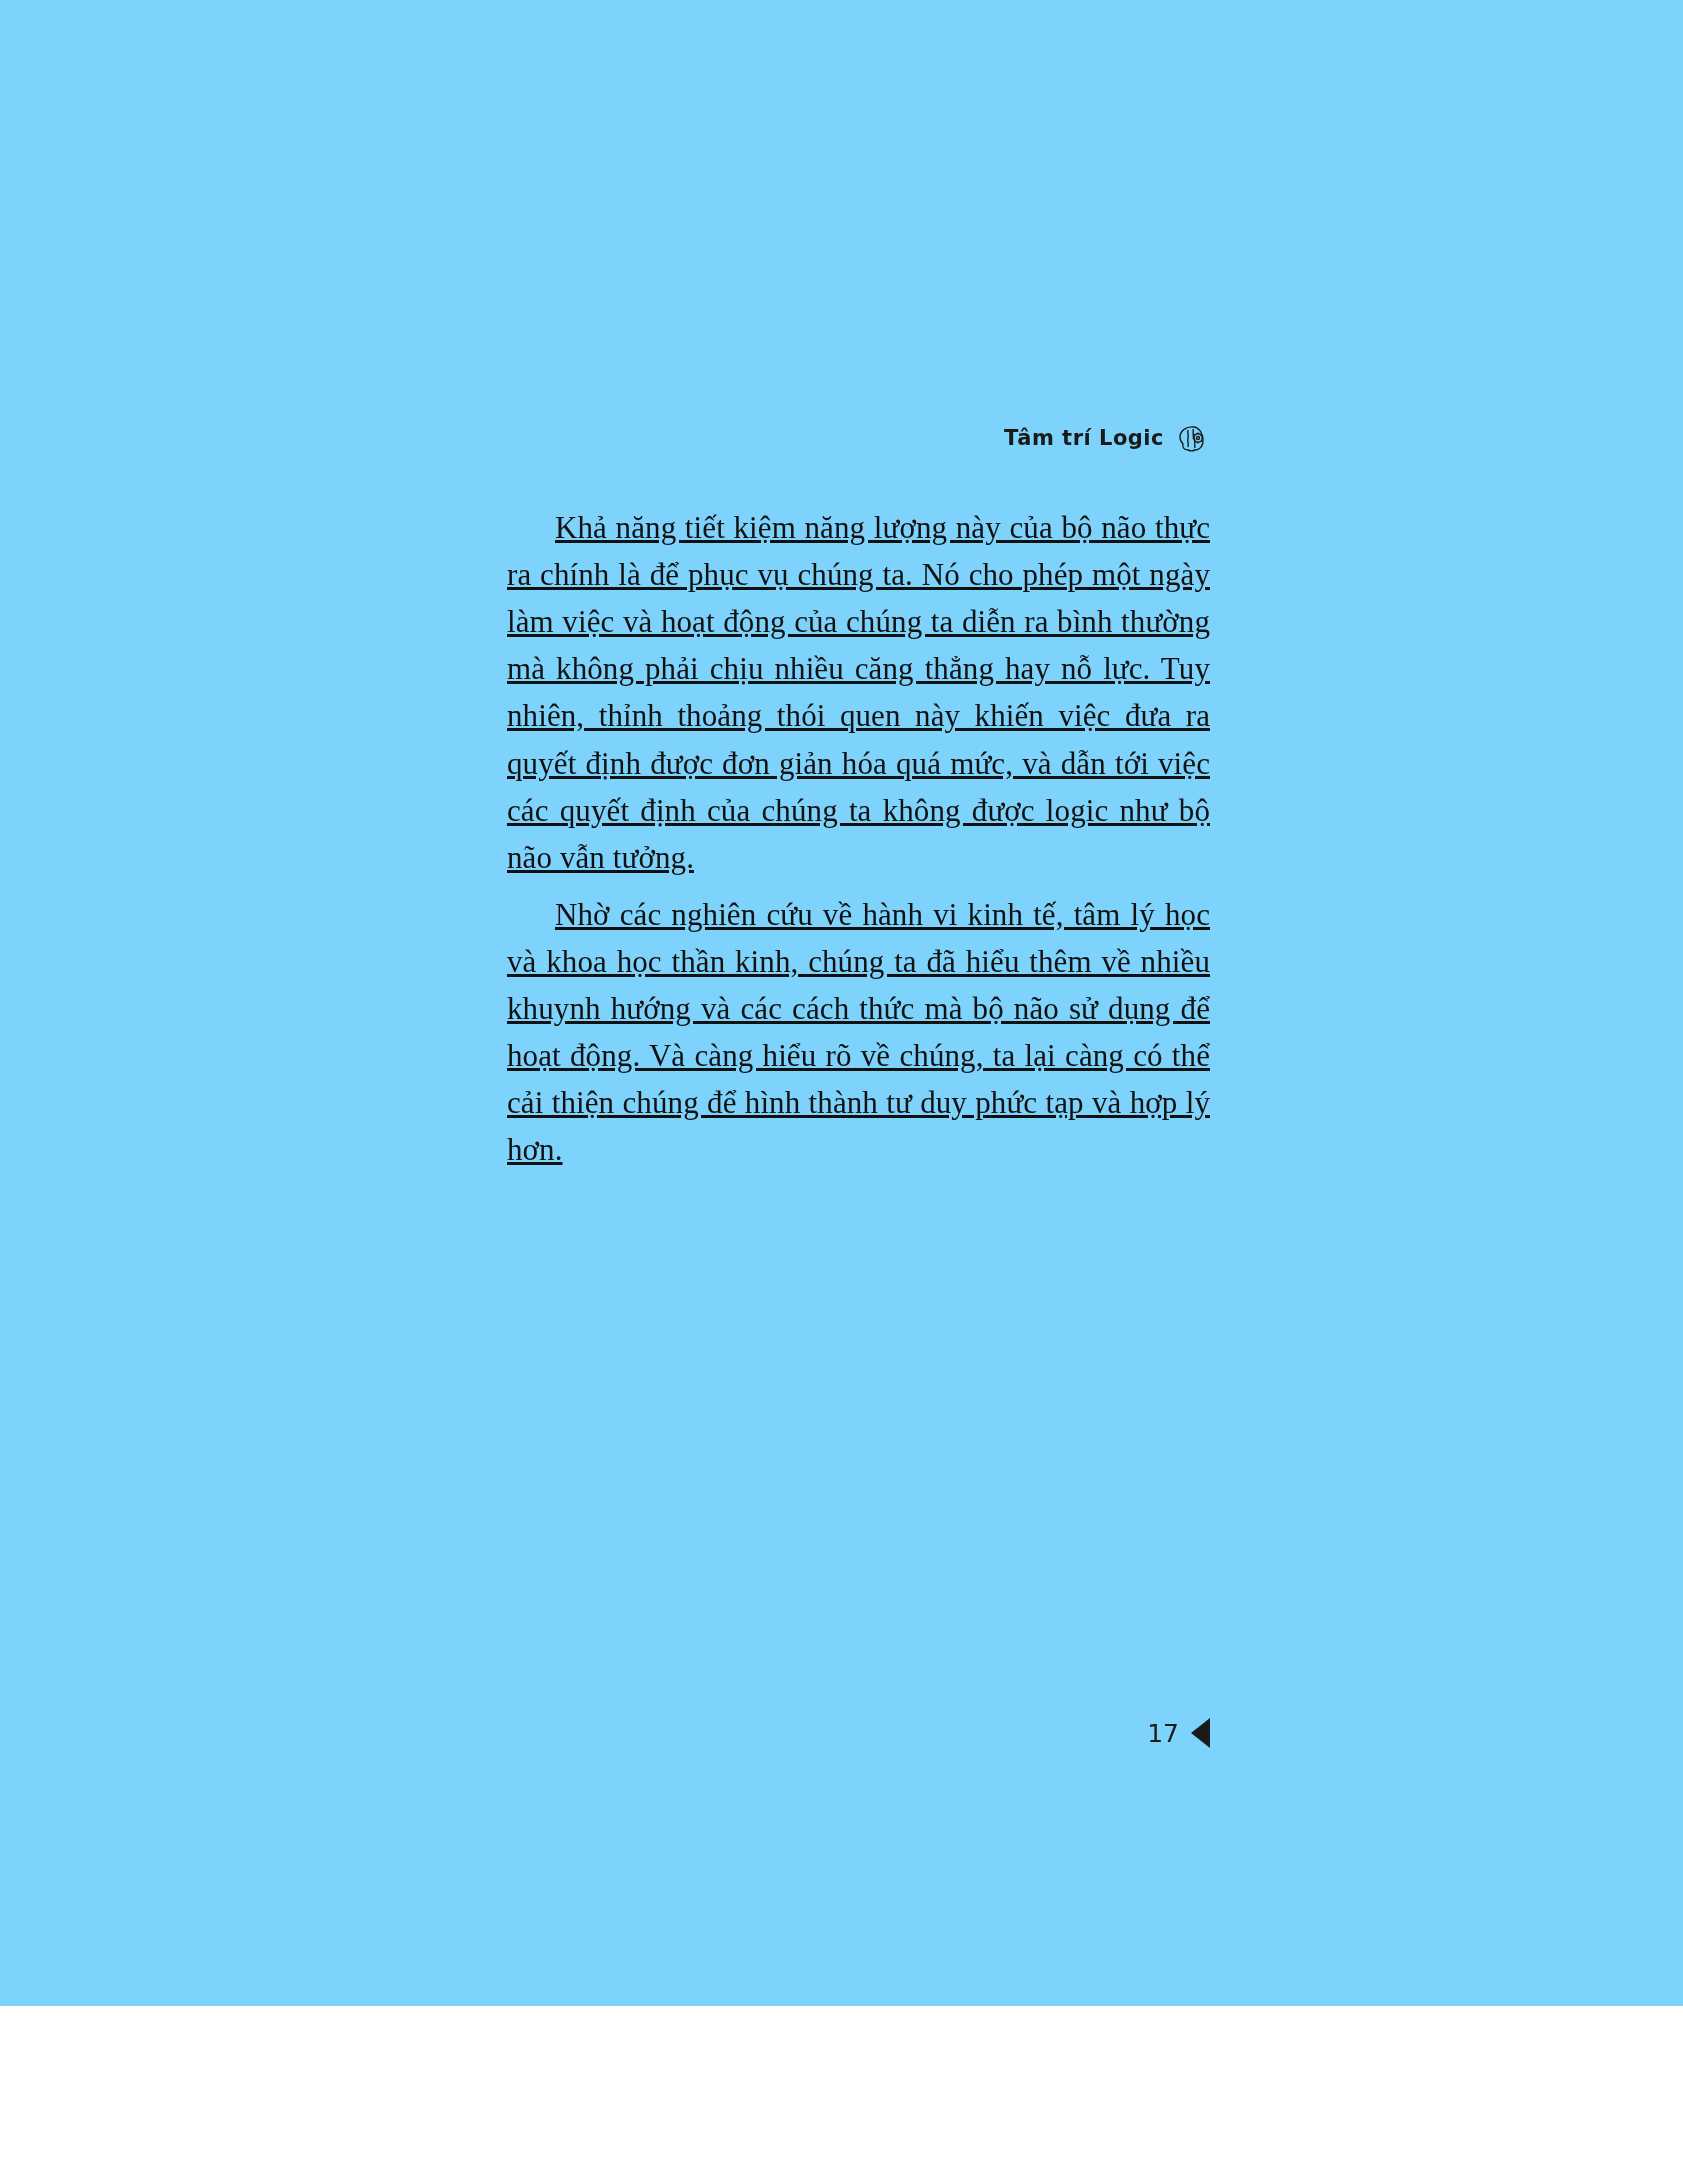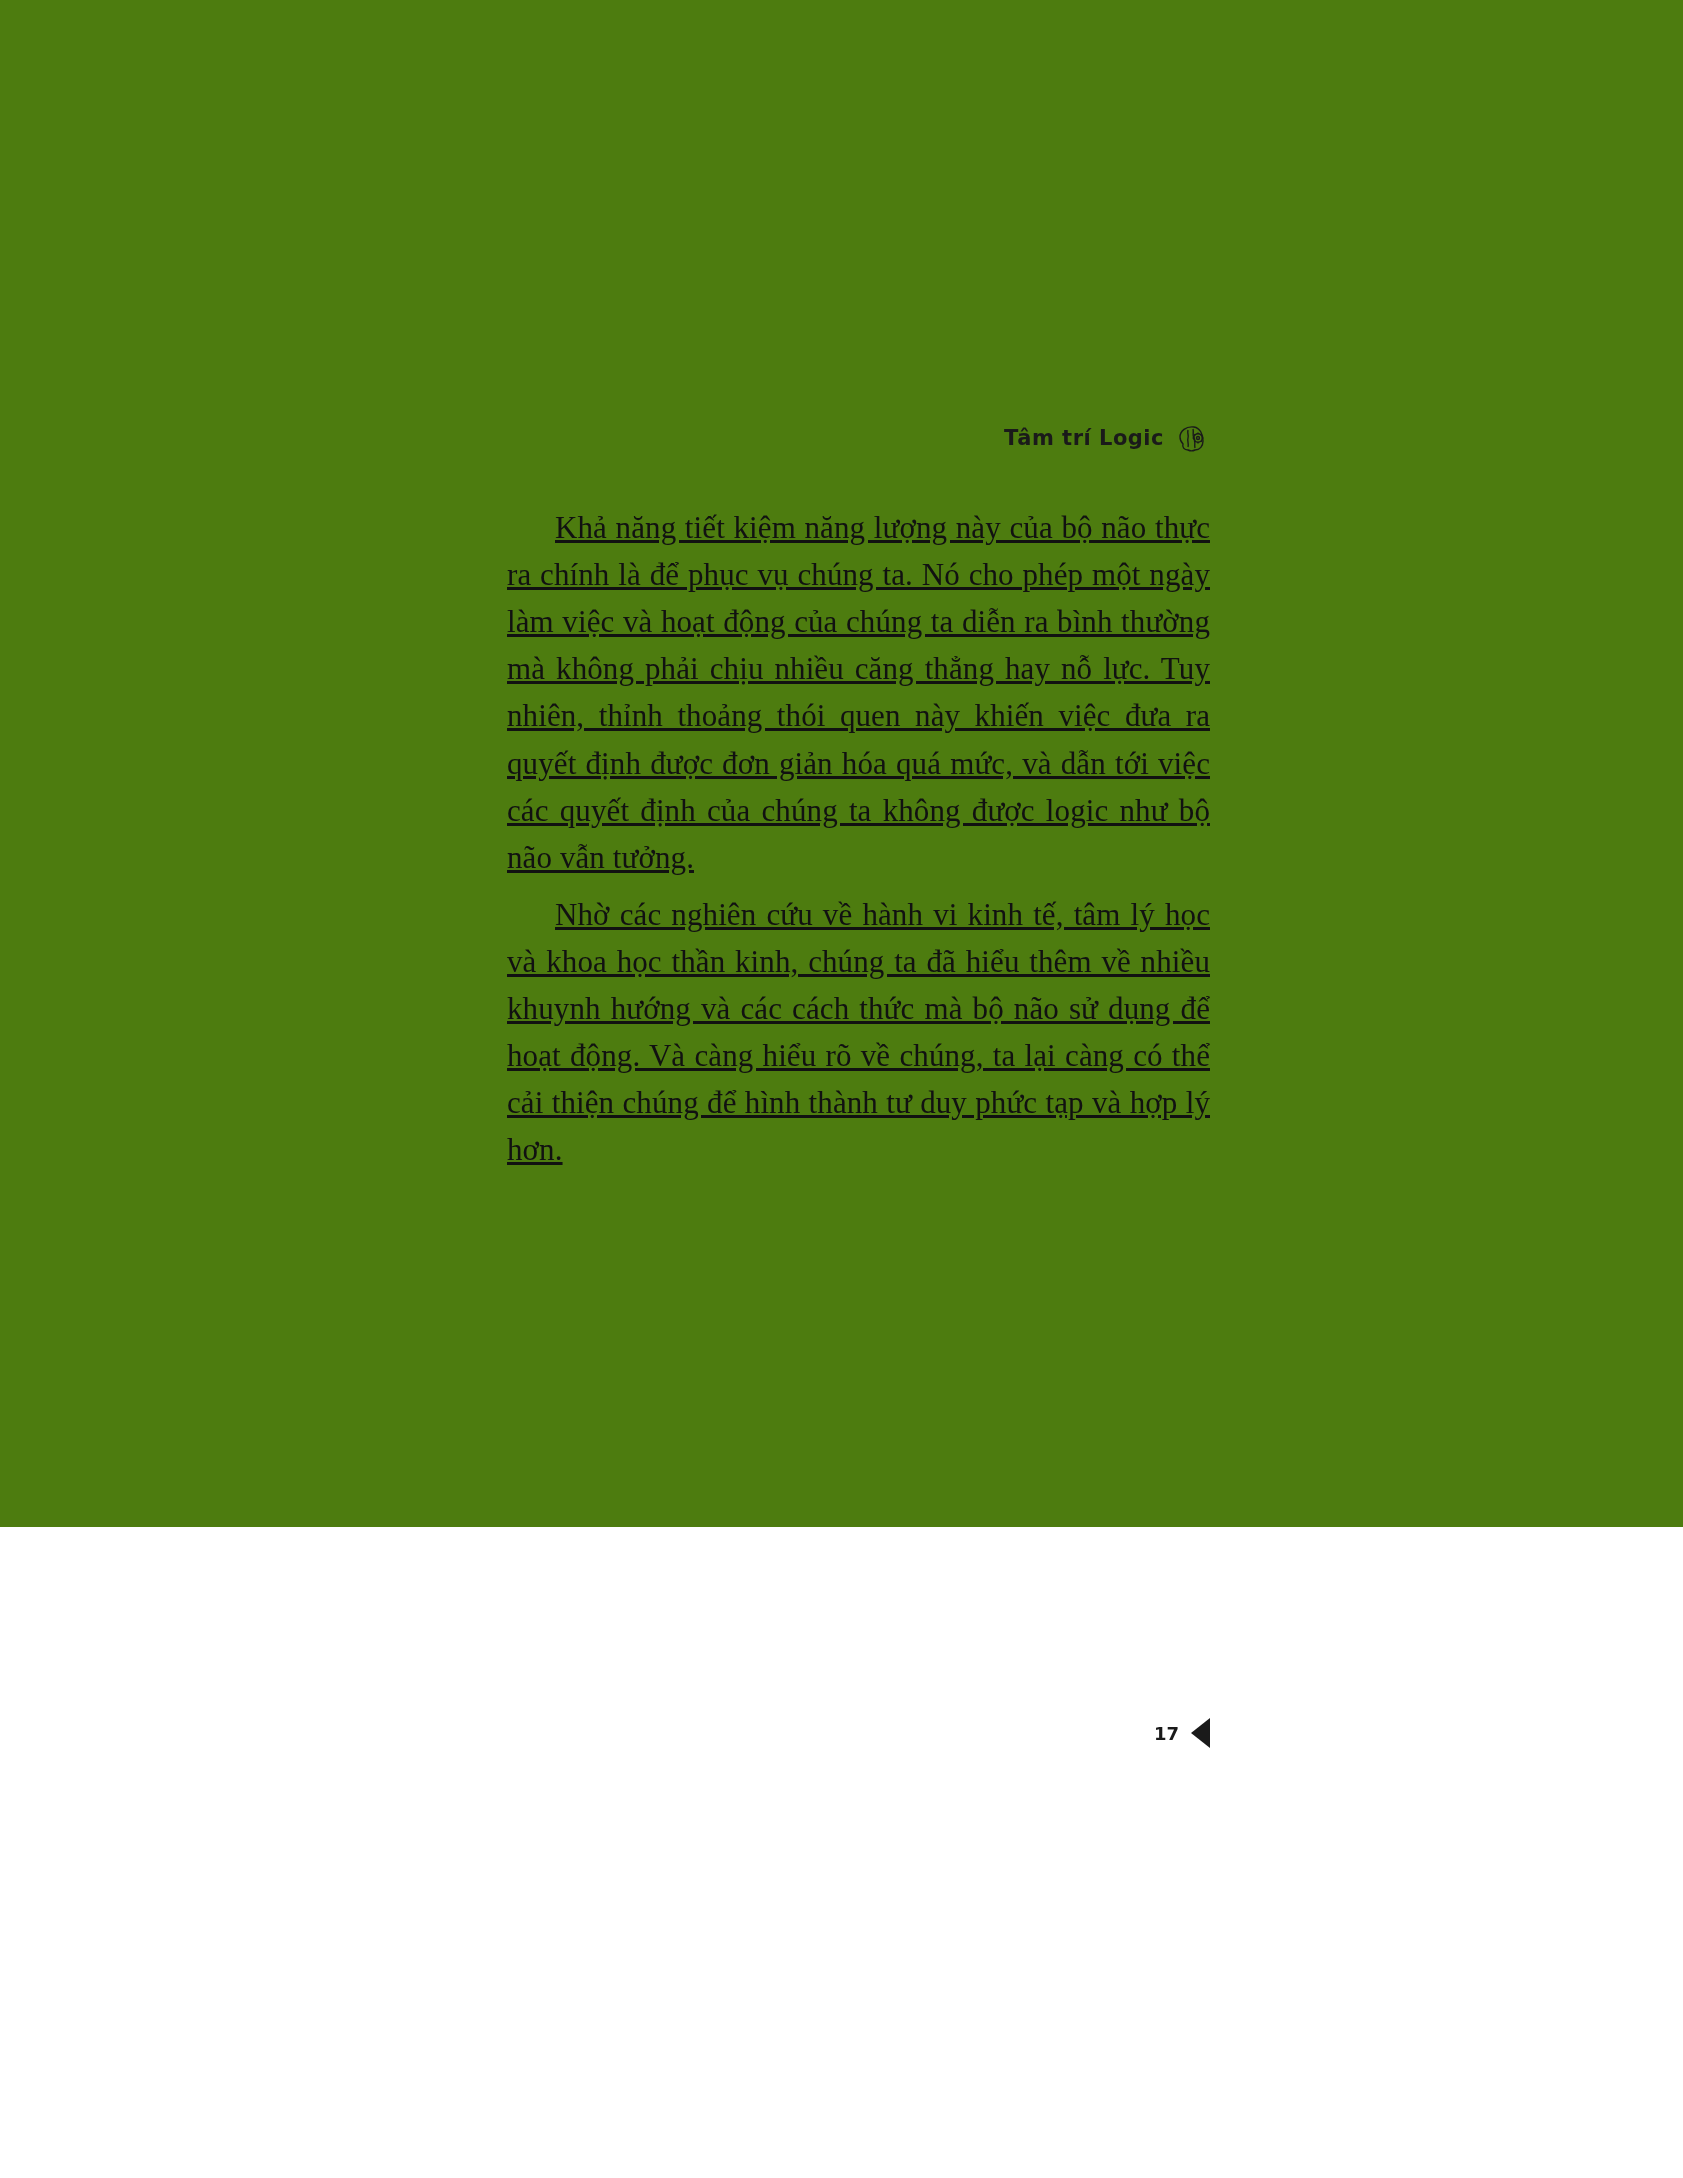--- a/index.html
+++ b/index.html
@@ -14,22 +14,22 @@
     color: #111111;
     position: relative;
     overflow: hidden;
   }
 
   .page {
     position: absolute;
     top: 0;
     left: 0;
     width: 1683px;
-    height: 1527px;
-    background: #4d7c0f;
+    height: 2006px;
+    background: #7dd3fc;
   }
 
   
   .running-head {
     position: absolute;
     top: 421px;
     left: 0;
     width: 1208px;
     text-align: right;
     display: flex;
@@ -85,23 +85,22 @@
     top: 1718px;
     left: 0;
     width: 1210px;
     display: flex;
     justify-content: flex-end;
     align-items: center;
     gap: 12px;
   }
   .folio-number {
     font-family: "DejaVu Sans", sans-serif;
-    font-size: 18px;
+    font-size: 25px;
     color: #1a1a1a;
-    font-weight: bold;
   }
   .folio-marker {
     width: 0;
     height: 0;
     border-top: 15px solid transparent;
     border-bottom: 15px solid transparent;
     border-right: 19px solid #1a1a1a;
   }
 </style>
 </head>

